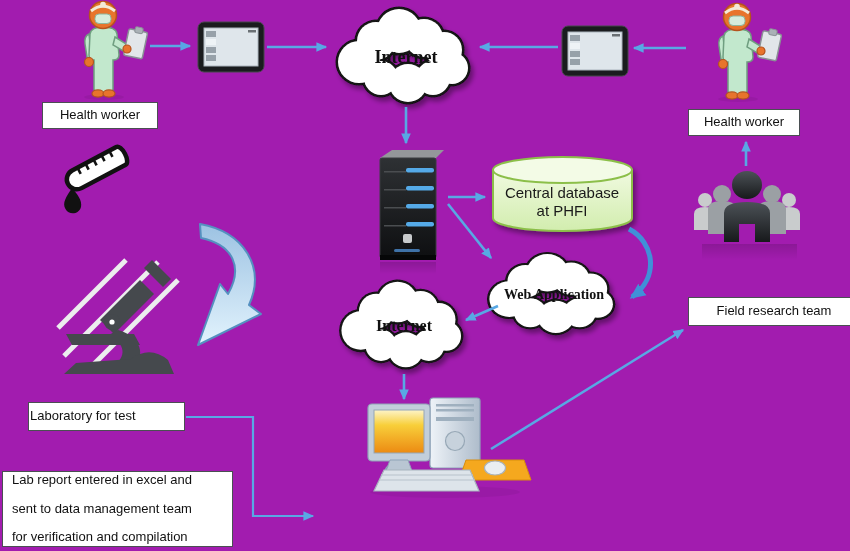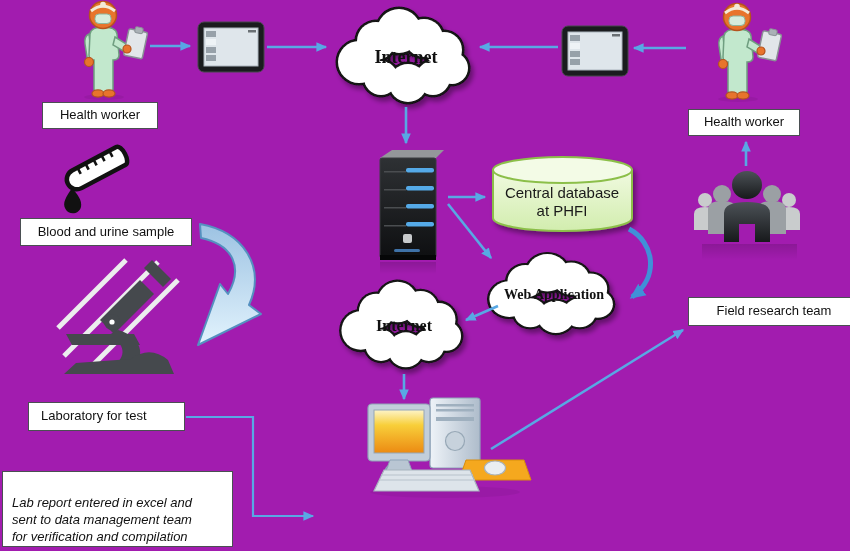--- a/index.html
+++ b/index.html
@@ -2,23 +2,23 @@
 <html><head>
 <meta charset="utf-8">
 <style>
   html,body{margin:0;padding:0;background:#fff;}
   .stage{position:relative;width:850px;height:551px;background:#a21caf;overflow:hidden;
          font-family:"Liberation Sans",sans-serif;}
   .stage svg{position:absolute;left:0;top:0;}
   .box{position:absolute;background:#fff;border:1.6px solid #4a4f52;color:#111;
        display:flex;align-items:center;justify-content:center;
        font-size:13px;line-height:1.3;box-sizing:border-box;}
-  .box.left{justify-content:flex-start;padding-left:12px;}
-  .multiline{flex-direction:column;align-items:flex-start;justify-content:flex-end;
-             padding-left:9px;padding-right:4px;font-style:italic;}
+  .box.left{justify-content:flex-start;padding-left:1px;}
+  .multiline{flex-direction:column;align-items:flex-start;justify-content:space-between;
+             padding-left:9px;padding-right:4px;}
   .multiline div{white-space:nowrap;}
   text{font-family:"Liberation Serif",serif;}
   .dbtext{font-family:"Liberation Sans",sans-serif;}
 </style>
 </head>
 <body>
 
 <div class="stage">
 
 <svg width="850" height="551" viewBox="0 0 850 551">
@@ -248,21 +248,20 @@
 
   <path d="M629,229 C654,242 660,277 632,297" fill="none" stroke="#4090d8" stroke-width="5" marker-end="url(#mB)"></path>
 
   <path d="M200,224 C244,232 266,267 249,305 L261,314 L198,345 L220,284 L228,294 C243,268 234,245 201,238 Z" fill="url(#gCurve)" stroke="#5590c0" stroke-width="2" stroke-linejoin="round"></path>
 </svg>
 
   <div class="box" style="left:42px;top:102px;width:116px;height:27px;">Health worker</div>
 
   <div class="box" style="left:688px;top:109px;width:112px;height:27px;">Health worker</div>
 
-  <div class="box" style="left:20px;top:218px;width:172px;height:28px;">Blood and urine sample</div>
 
   <div class="box left" style="left:28px;top:402px;width:157px;height:29px;">Laboratory for test</div>
 
   <div class="box multiline" style="left:2px;top:471px;width:231px;height:76px;">
     <div>Lab report entered in excel and</div>
     <div>sent to data management team</div>
     <div>for verification and compilation</div>
   </div>
 
 

